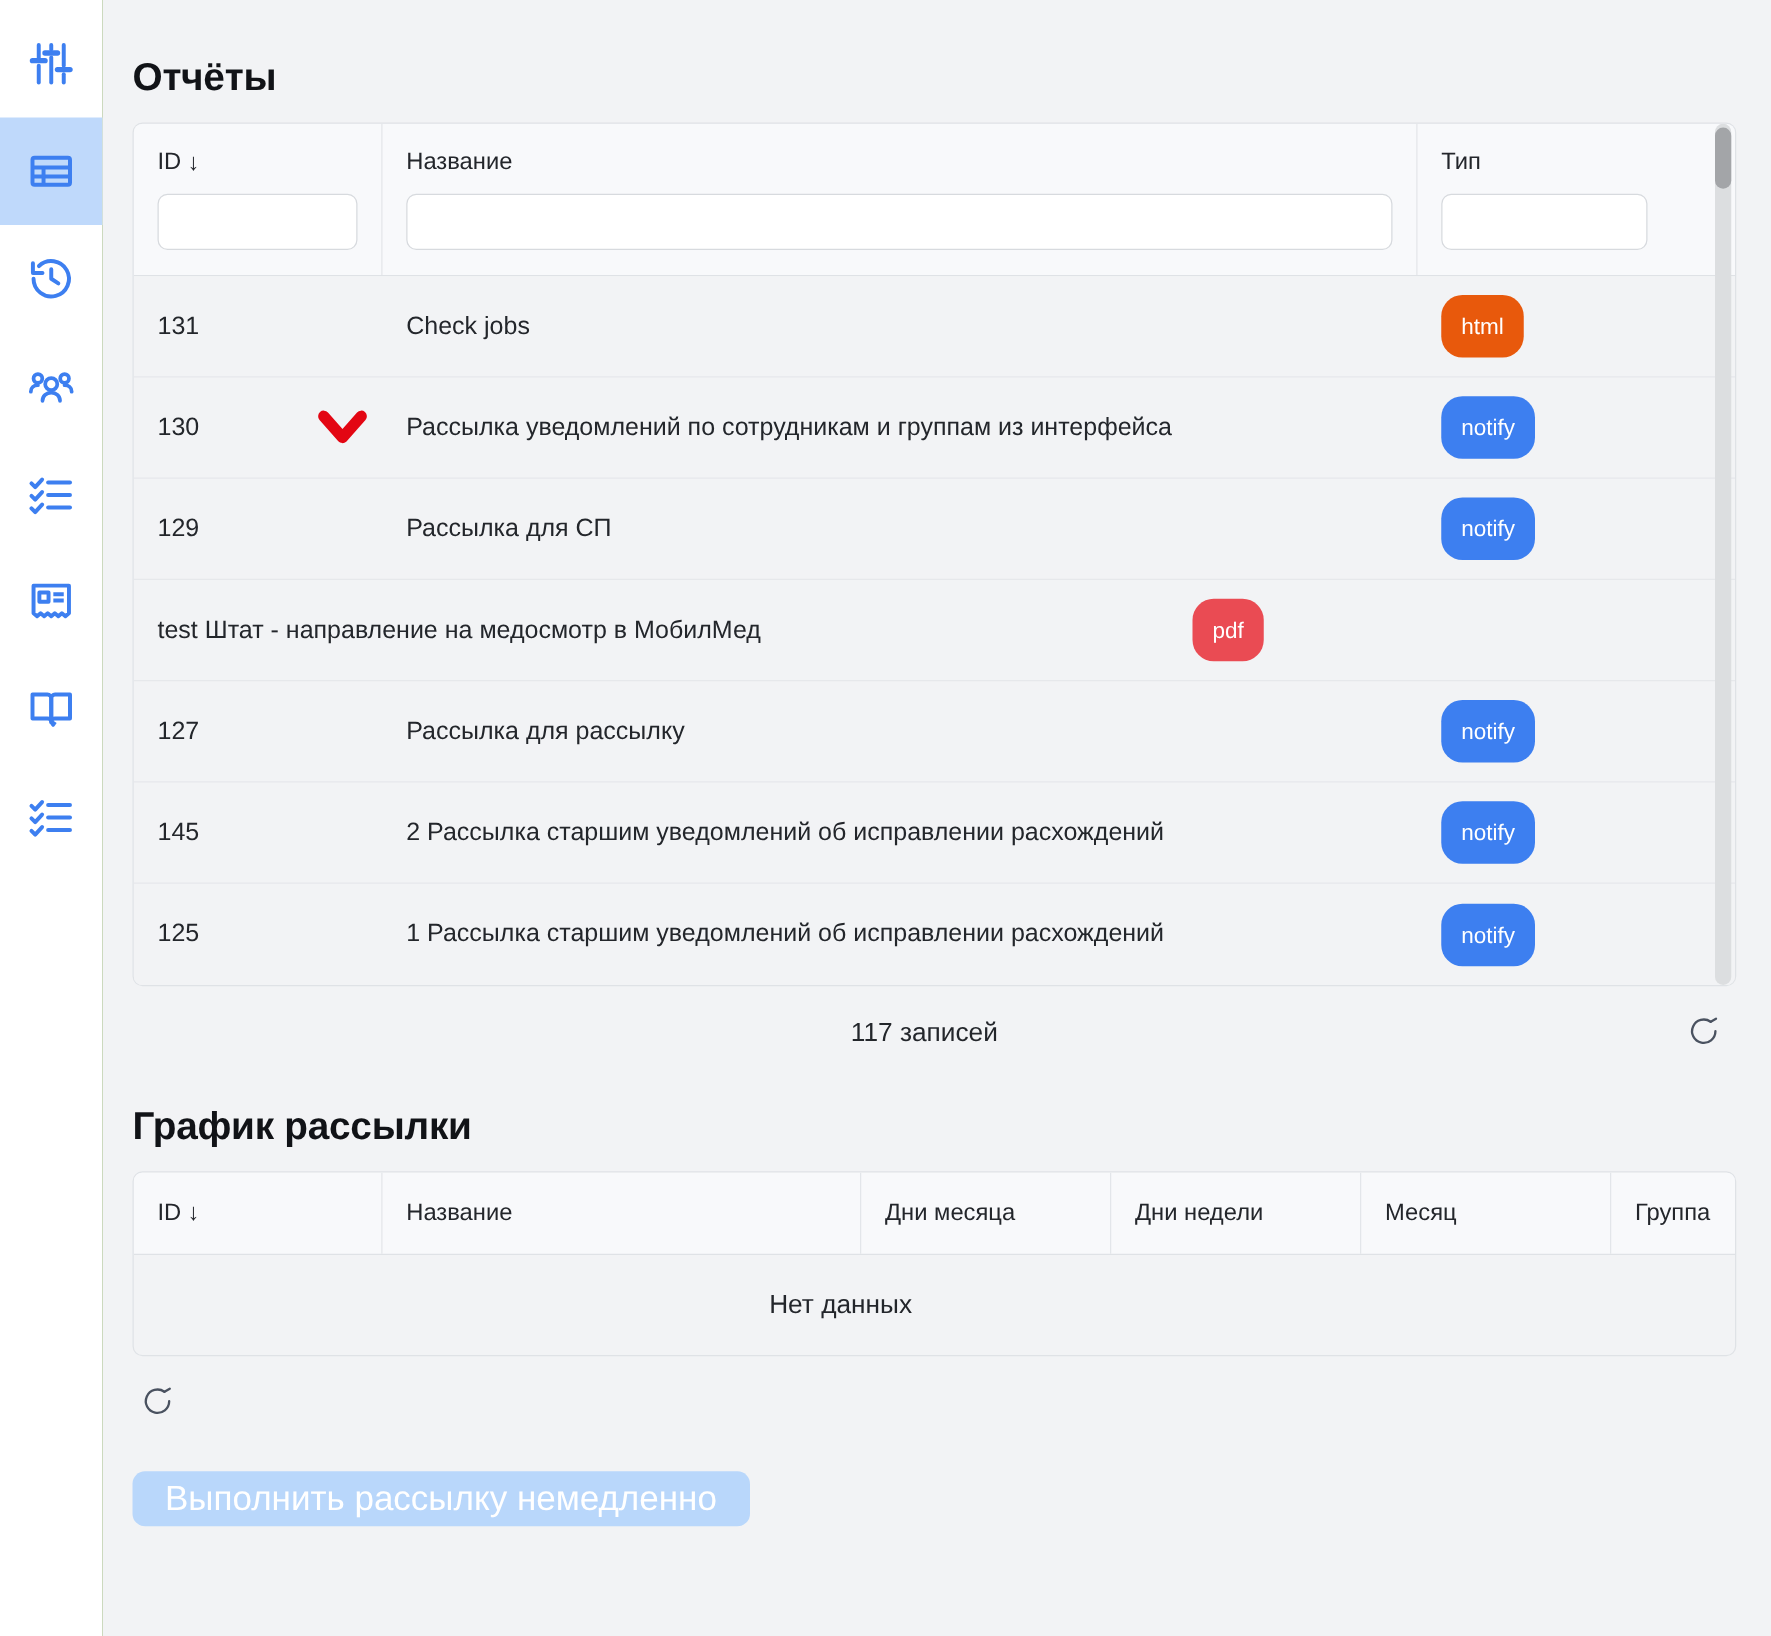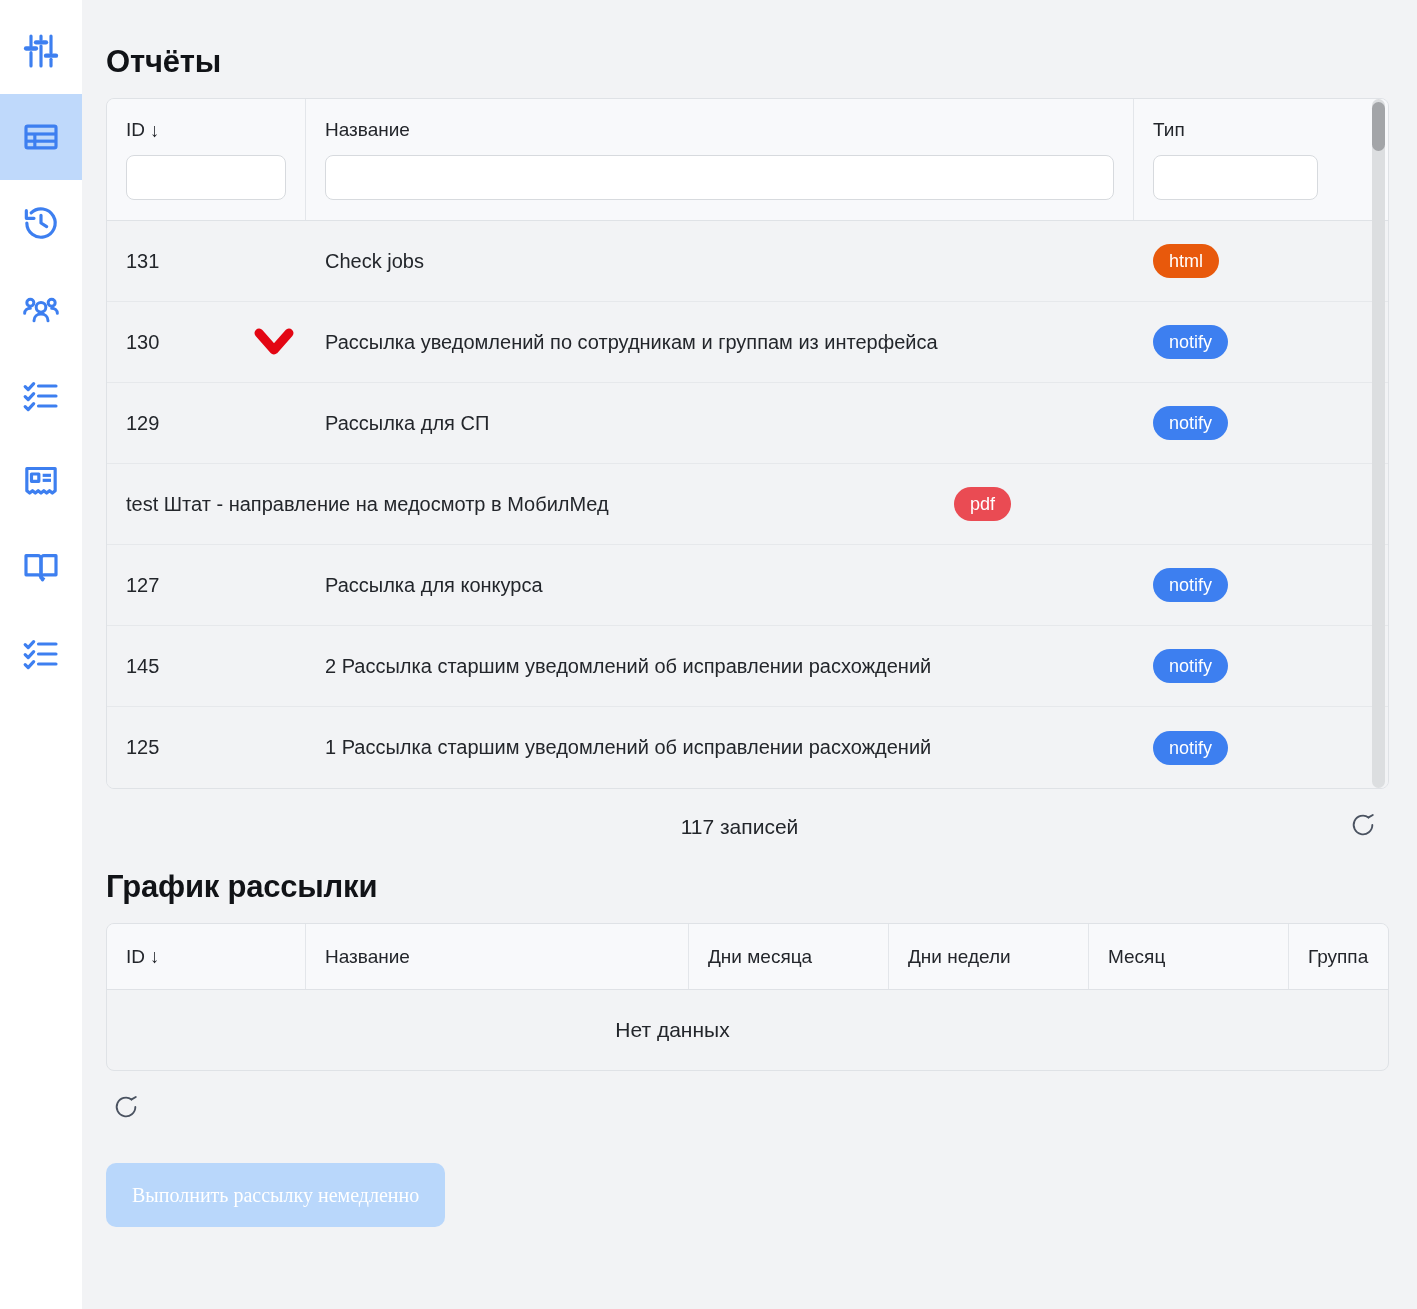--- a/index.html
+++ b/index.html
@@ -118,21 +118,21 @@
     white-space: nowrap;
   }
   .col-id    { width: 199px; flex: 0 0 199px; position: relative; }
   .col-name  { width: 828px; flex: 0 0 828px; }
   .col-type  { width: 203px; flex: 0 0 203px; }
 
   .badge {
     display: inline-flex;
     align-items: center;
     justify-content: center;
-    height: 34px;
+    height: 50px;
     padding: 0 16px;
     border-radius: 17px;
     color: #ffffff;
     font-size: 18px;
     line-height: 1;
   }
   .badge.html   { background: #e8590c; }
   .badge.notify { background: #3d7ff0; }
   .badge.pdf    { background: #ea4b53; }
 
@@ -227,24 +227,24 @@
   .actions {
     display: flex;
     justify-content: space-between;
     align-items: center;
     margin-top: 16px;
   }
   .btn {
     border: none;
     background: #b9d7fb;
     color: #ffffff;
-    font-size: 20px;
-    font-family: Liberation Serif, serif;
+    font-size: 28px;
+    font-family: Liberation Sans, sans-serif;
     border-radius: 10px;
-    height: 64px;
+    height: 44px;
     padding: 0 26px;
     cursor: pointer;
     white-space: nowrap;
   }
 </style>
 </head>
 <body>
 
 <div class="app">
 
@@ -415,21 +415,21 @@
             <div class="trow">
               <div class="td col-name">test Штат - направление на медосмотр в МобилМед</div>
               <div class="td col-type">
                 <span class="badge pdf">pdf</span>
               </div>
             </div>
             <div class="trow">
               <div class="td col-id">
                 <span>127</span>
               </div>
-              <div class="td col-name">Рассылка для конкурса</div>
+              <div class="td col-name">Рассылка для рассылку</div>
               <div class="td col-type">
                 <span class="badge notify">notify</span>
               </div>
             </div>
             <div class="trow">
               <div class="td col-id">
                 <span>145</span>
               </div>
               <div class="td col-name">2 Рассылка старшим уведомлений об исправлении расхождений</div>
               <div class="td col-type">
@@ -458,21 +458,21 @@
           <span>
             <svg width="28" height="28" viewBox="0 0 24 24" fill="none" stroke="#4a5260" stroke-width="1.6" stroke-linecap="round" stroke-linejoin="round">
               <path d="M20 12a8 8 0 1 1-3.3-6.5"></path>
               <polyline points="20.3,3.6 20.3,8.4 15.5,8.4" stroke="none"></polyline>
               <path d="M16.8 5.5 L20.4 3.4"></path>
             </svg>
           </span>
         </div>
       </div>
 
-      <h2 class="section-title" style="margin-top:4px;">График рассылки</h2>
+      <h2 class="section-title" style="margin-top:18px;">График рассылки</h2>
 
       <section class="sched-card">
         <div class="sched-head">
           <div class="sched-th sw-id">
             <span>ID</span>
             <span class="sort-arrow">↓</span>
           </div>
           <div class="sched-th sw-name">
             <span>Название</span>
           </div>

